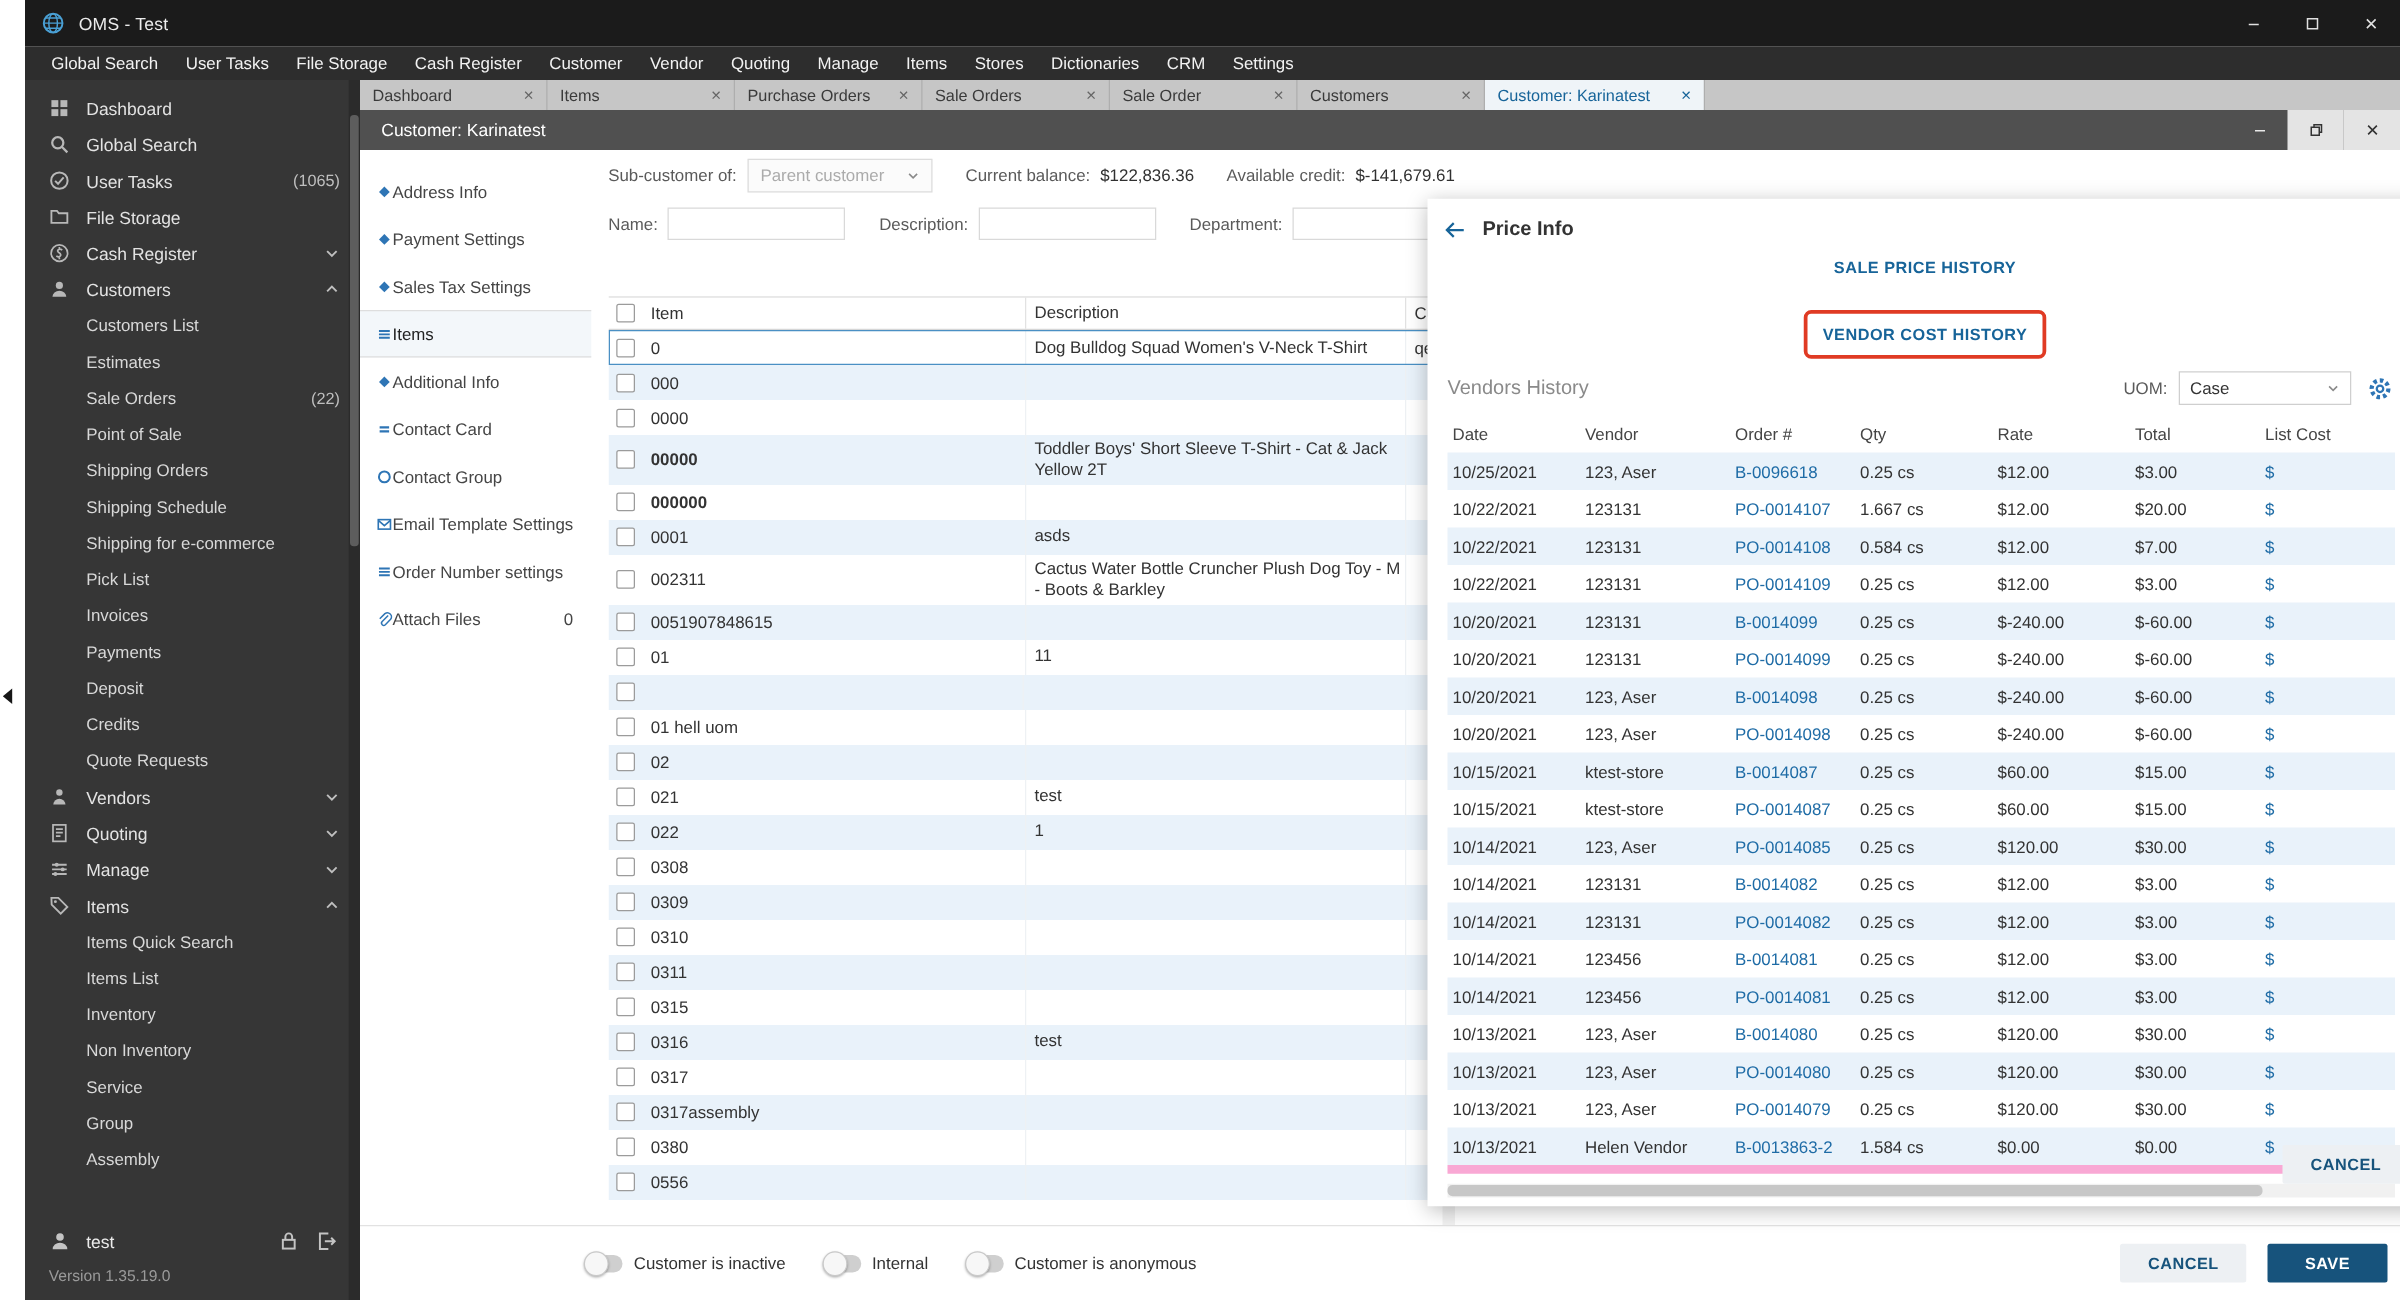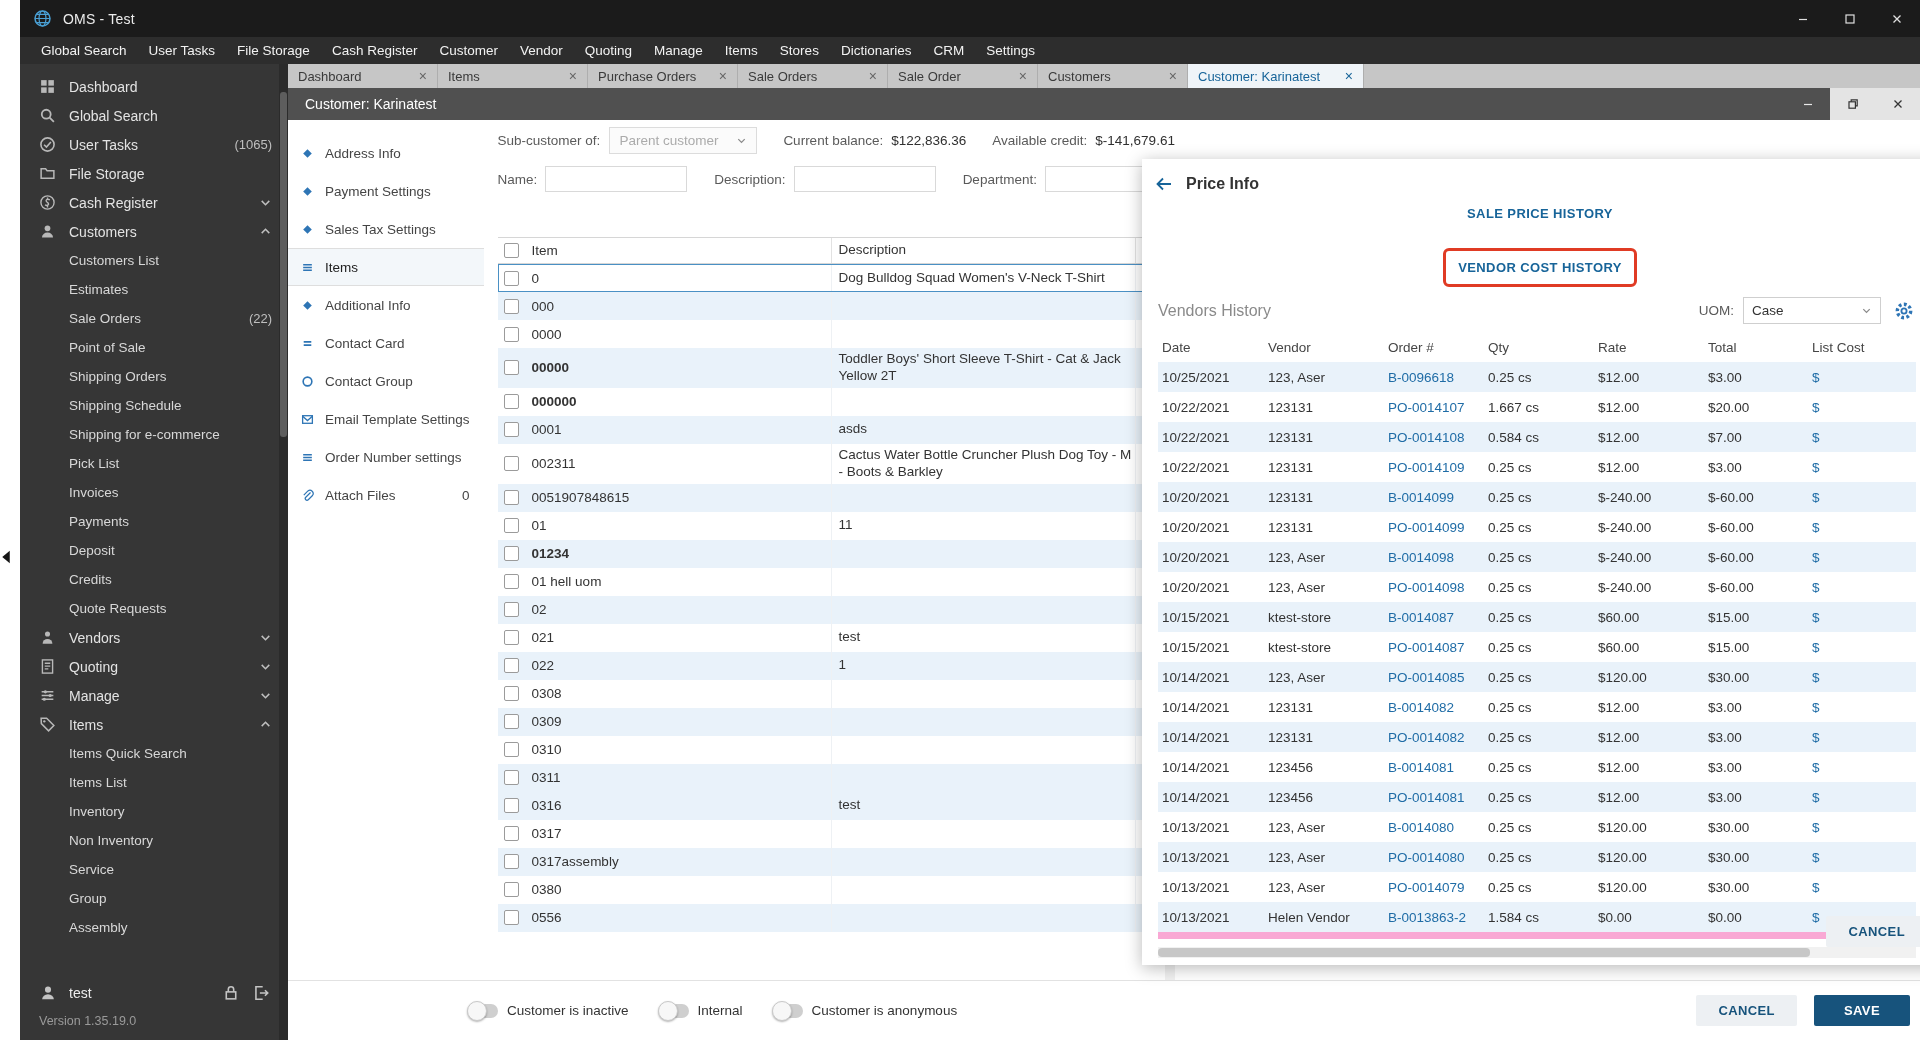--- a/index.html
+++ b/index.html
@@ -51,21 +51,21 @@
   .tab.active .tab-x{color:#176499;}
 
   .win-titlebar{flex:0 0 32px;background:#505050;display:flex;align-items:center;padding-left:17px;color:#fff;font-size:14px;}
   .wwc-group{margin-left:auto;display:flex;height:100%;}
   .wwc{width:45px;display:flex;align-items:center;justify-content:center;color:#e8e8e8;}
   .wwc .icon{width:12px;height:12px;}
   .wwc.lt{background:#e4e4e4;color:#333;}
 
   .win-body{flex:1;display:flex;min-height:0;}
   .nav{flex:0 0 163px;padding-top:14px;}
-  .nav-item{height:38px;display:flex;align-items:center;gap:11px;padding:0 14px 0 13px;font-size:13.5px;color:#454545;white-space:nowrap;overflow:hidden;}
+  .nav-item{height:38px;display:flex;align-items:center;padding:0 14px 0 13px;font-size:13.5px;color:#454545;white-space:nowrap;overflow:hidden;}
   .nav-item .icon{width:13px;height:13px;color:#2e75b5;flex:0 0 13px;}
   .nav-item.active{background:#f3f7fa;border-top:1px solid #dedede;border-bottom:1px solid #dedede;color:#222;}
   .nav-item .badge{margin-left:auto;color:#454545;}
 
   .main{flex:1;display:flex;flex-direction:column;min-width:0;position:relative;}
   .subheader{flex:0 0 40px;display:flex;align-items:center;padding-left:14px;font-size:13.5px;color:#5a5a5a;}
   .sublabel{margin-right:9px;white-space:nowrap;}
   .sub-select{width:148px;height:27px;border:1px solid #dcdcdc;background:#fbfbfb;display:flex;align-items:center;justify-content:space-between;padding:0 9px;color:#ababab;}
   .kv{margin-left:26px;white-space:nowrap;}
   .kv .v{color:#303030;margin-left:8px;}
@@ -674,21 +674,20 @@
                       <span class="cb"></span>
                     </span>
                     <span class="c-item">01</span>
                     <span class="c-desc">11</span>
                     <span class="c-cust"></span>
                   </div>
                   <div class="irow alt">
                     <span class="c-cb">
                       <span class="cb"></span>
                     </span>
-                    <span class="c-item bold">01234</span>
                     <span class="c-desc"></span>
                     <span class="c-cust"></span>
                   </div>
                   <div class="irow">
                     <span class="c-cb">
                       <span class="cb"></span>
                     </span>
                     <span class="c-item">01 hell uom</span>
                     <span class="c-desc"></span>
                     <span class="c-cust"></span>
@@ -739,20 +738,28 @@
                     </span>
                     <span class="c-item">0310</span>
                     <span class="c-desc"></span>
                     <span class="c-cust"></span>
                   </div>
                   <div class="irow alt">
                     <span class="c-cb">
                       <span class="cb"></span>
                     </span>
                     <span class="c-item">0311</span>
+                    <span class="c-desc"></span>
+                    <span class="c-cust"></span>
+                  </div>
+                  <div class="irow">
+                    <span class="c-cb">
+                      <span class="cb"></span>
+                    </span>
+                    <span class="c-item">0315</span>
                     <span class="c-desc"></span>
                     <span class="c-cust"></span>
                   </div>
                   <div class="irow alt">
                     <span class="c-cb">
                       <span class="cb"></span>
                     </span>
                     <span class="c-item">0316</span>
                     <span class="c-desc">test</span>
                     <span class="c-cust"></span>

